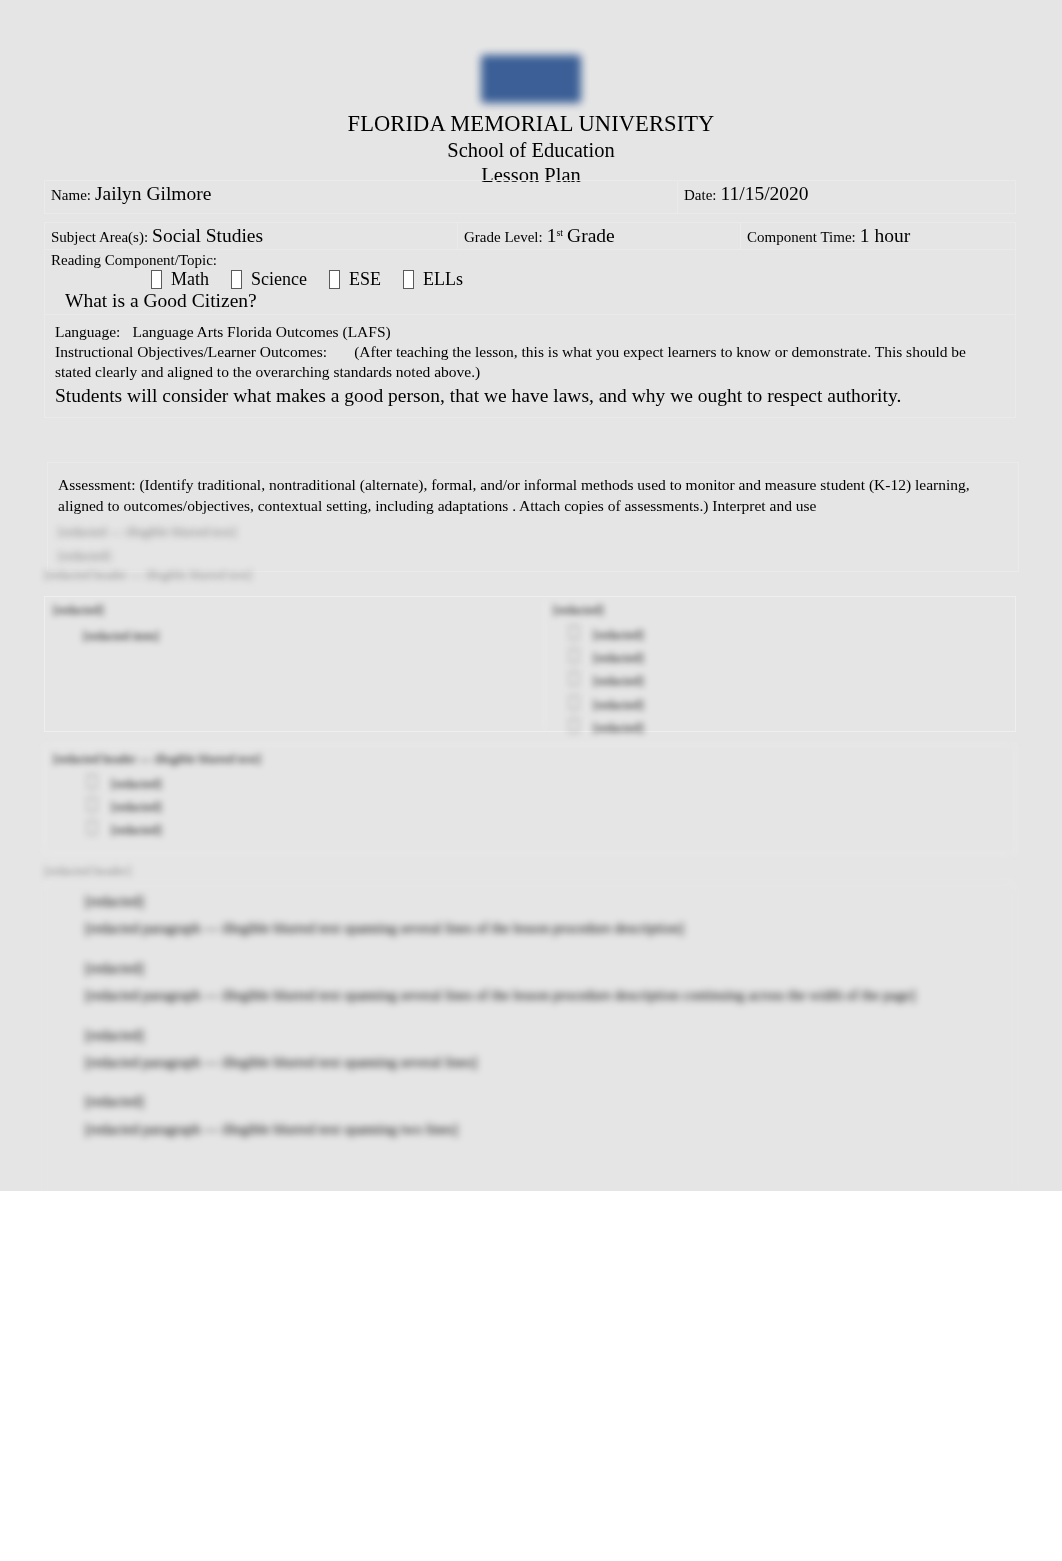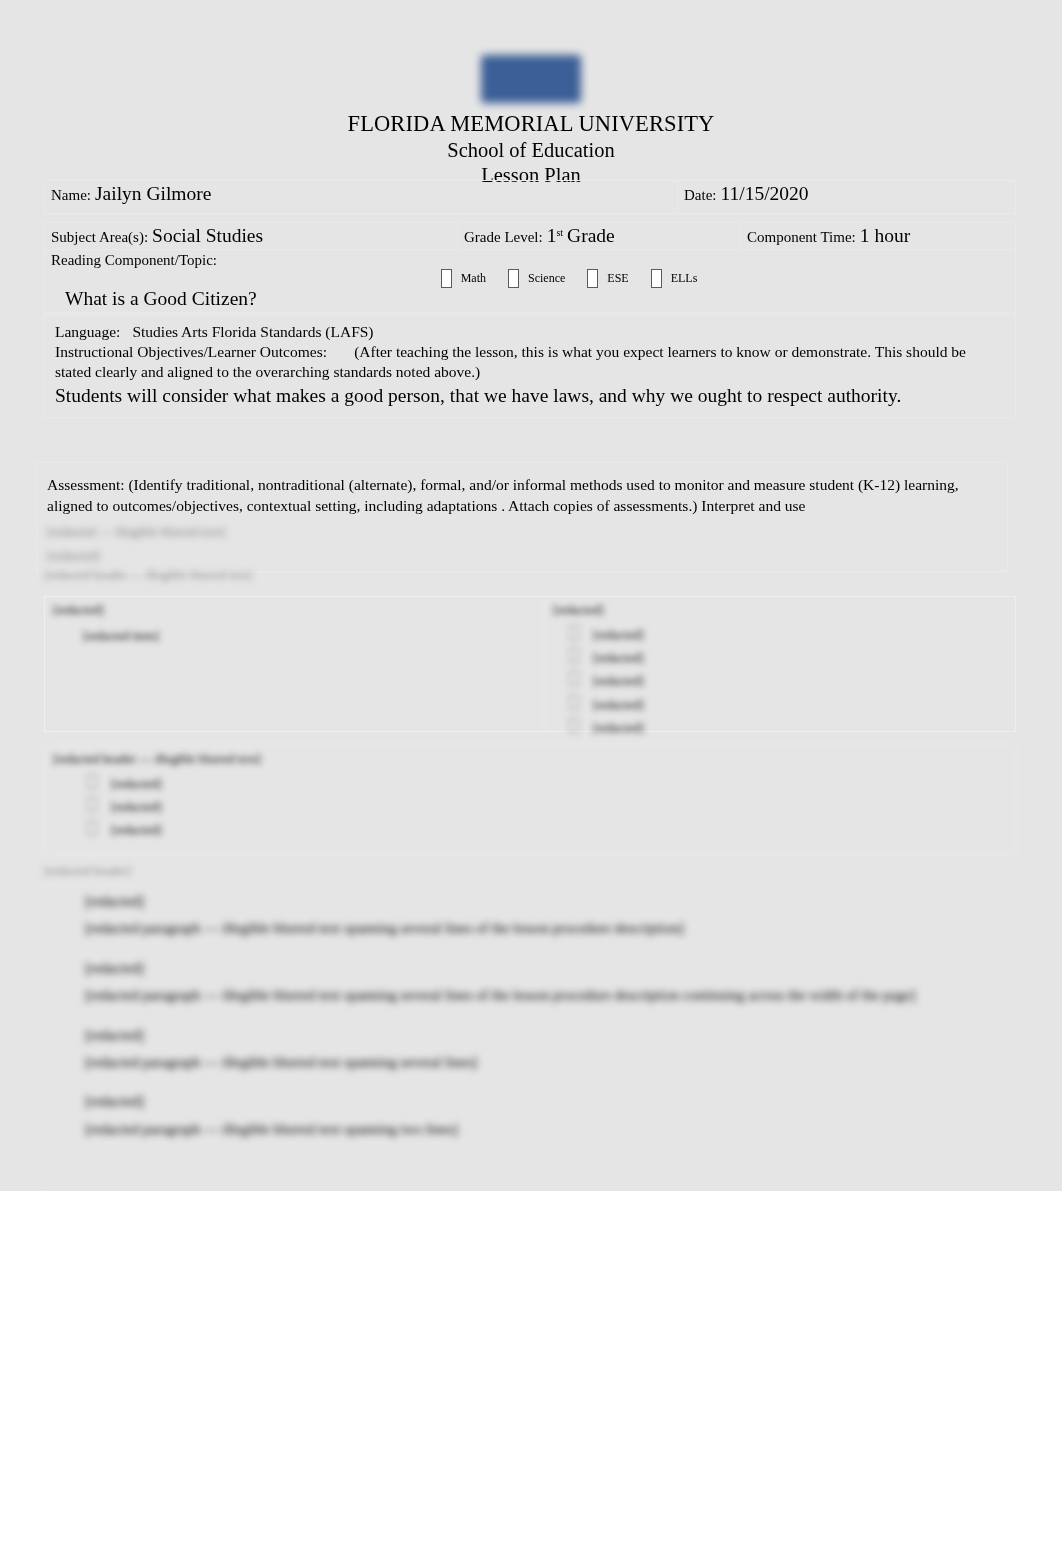--- a/index.html
+++ b/index.html
@@ -64,25 +64,25 @@
 
   sup { font-size: .62em; vertical-align: super; }
 
   
   #row-name { top: 180px; }
   #row-subject { top: 222px; }
 
   .name-row td { height: 28px; }
 
   .checkline {
-    font-size: 12px;
+    font-size: 18px;
     display: flex;
     gap: 0;
     align-items: center;
-    justify-content: center;
+    justify-content: flex-start;
     padding-left: 100px;
   }
   .chk-item { display: inline-flex; align-items: center; gap: 9px; margin-right: 22px; }
   .chk-box {
     display: inline-block;
     width: 9px; height: 17px;
     border: 1px solid #5a5a5a;
     background: #fff;
   }
 
@@ -105,21 +105,21 @@
   .std-code {
     font-size: 21px;
     margin-top: 26px;
   }
   .io-label { font-size: 15.5px; line-height: 1.32; margin-top: 1px; font-family: Liberation Serif, serif; }
   .io-val { font-size: 19.5px; margin-top: 2px; }
 
   
   #assess-box {
     position: absolute;
-    left: 36px;
+    left: 47px;
     top: 462px;
     width: 972px;
     border: 1px solid #eaeaea;
     padding: 12px 10px 6px 10px;
     box-sizing: border-box;
   }
   .assess-text { font-size: 15.5px; line-height: 1.35; }
   .assess-blur {
     font-size: 13px;
     line-height: 1.4;
@@ -260,21 +260,21 @@
         </div>
         <div class="topic-val">What is a Good Citizen?</div>
       </td>
     </tr>
   </tbody>
     </table>
 
   <div id="std-box">
     <div>
       <span class="std-label">Language:</span>
-      &nbsp;&nbsp;<span class="std-label">Studies Arts Florida Standards (LAFS)</span>
+      &nbsp;&nbsp;<span class="std-label">Language Arts Florida Outcomes (LAFS)</span>
     </div>
     <div class="io-label">
       <span>Instructional Objectives/Learner Outcomes:</span>
       &nbsp;&nbsp;&nbsp;&nbsp;&nbsp;
       <span>(After teaching the lesson, this is what you expect learners to know or demonstrate.  This should be stated clearly and aligned to the overarching standards noted above.)</span>
     </div>
     <div class="io-val">Students will consider what makes a good person, that we have laws, and why we ought to respect authority.</div>
   </div>
 
   <div id="assess-box">

